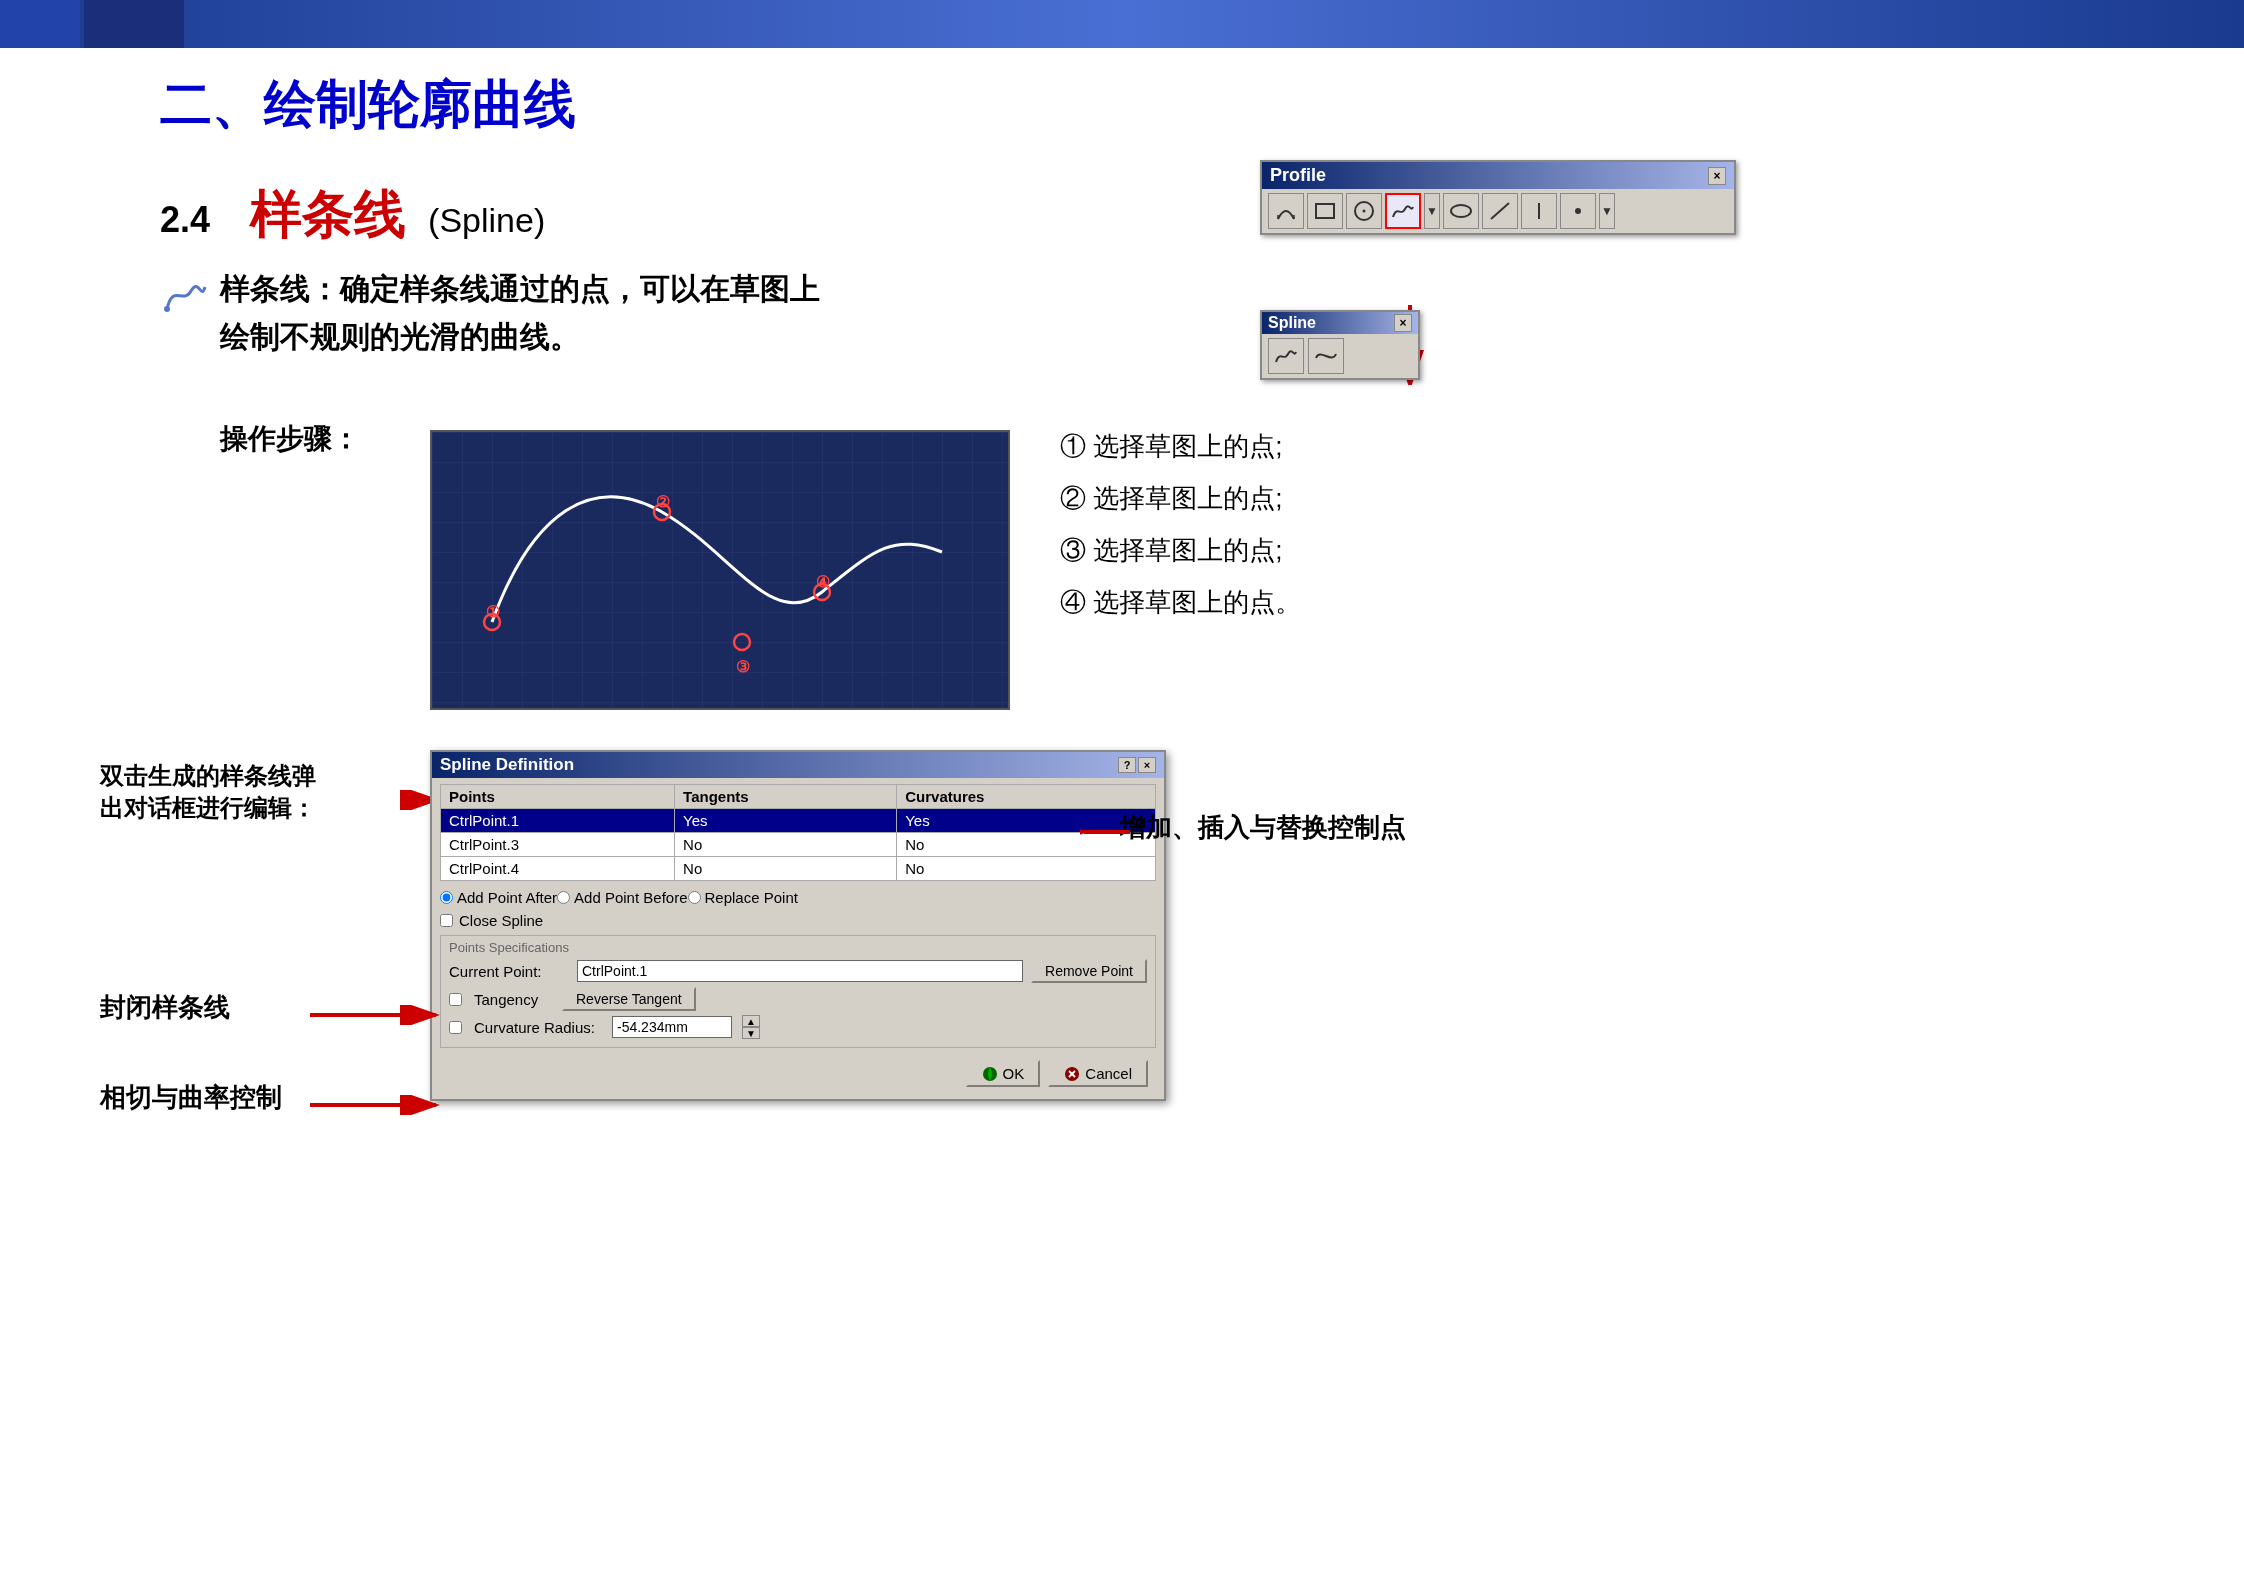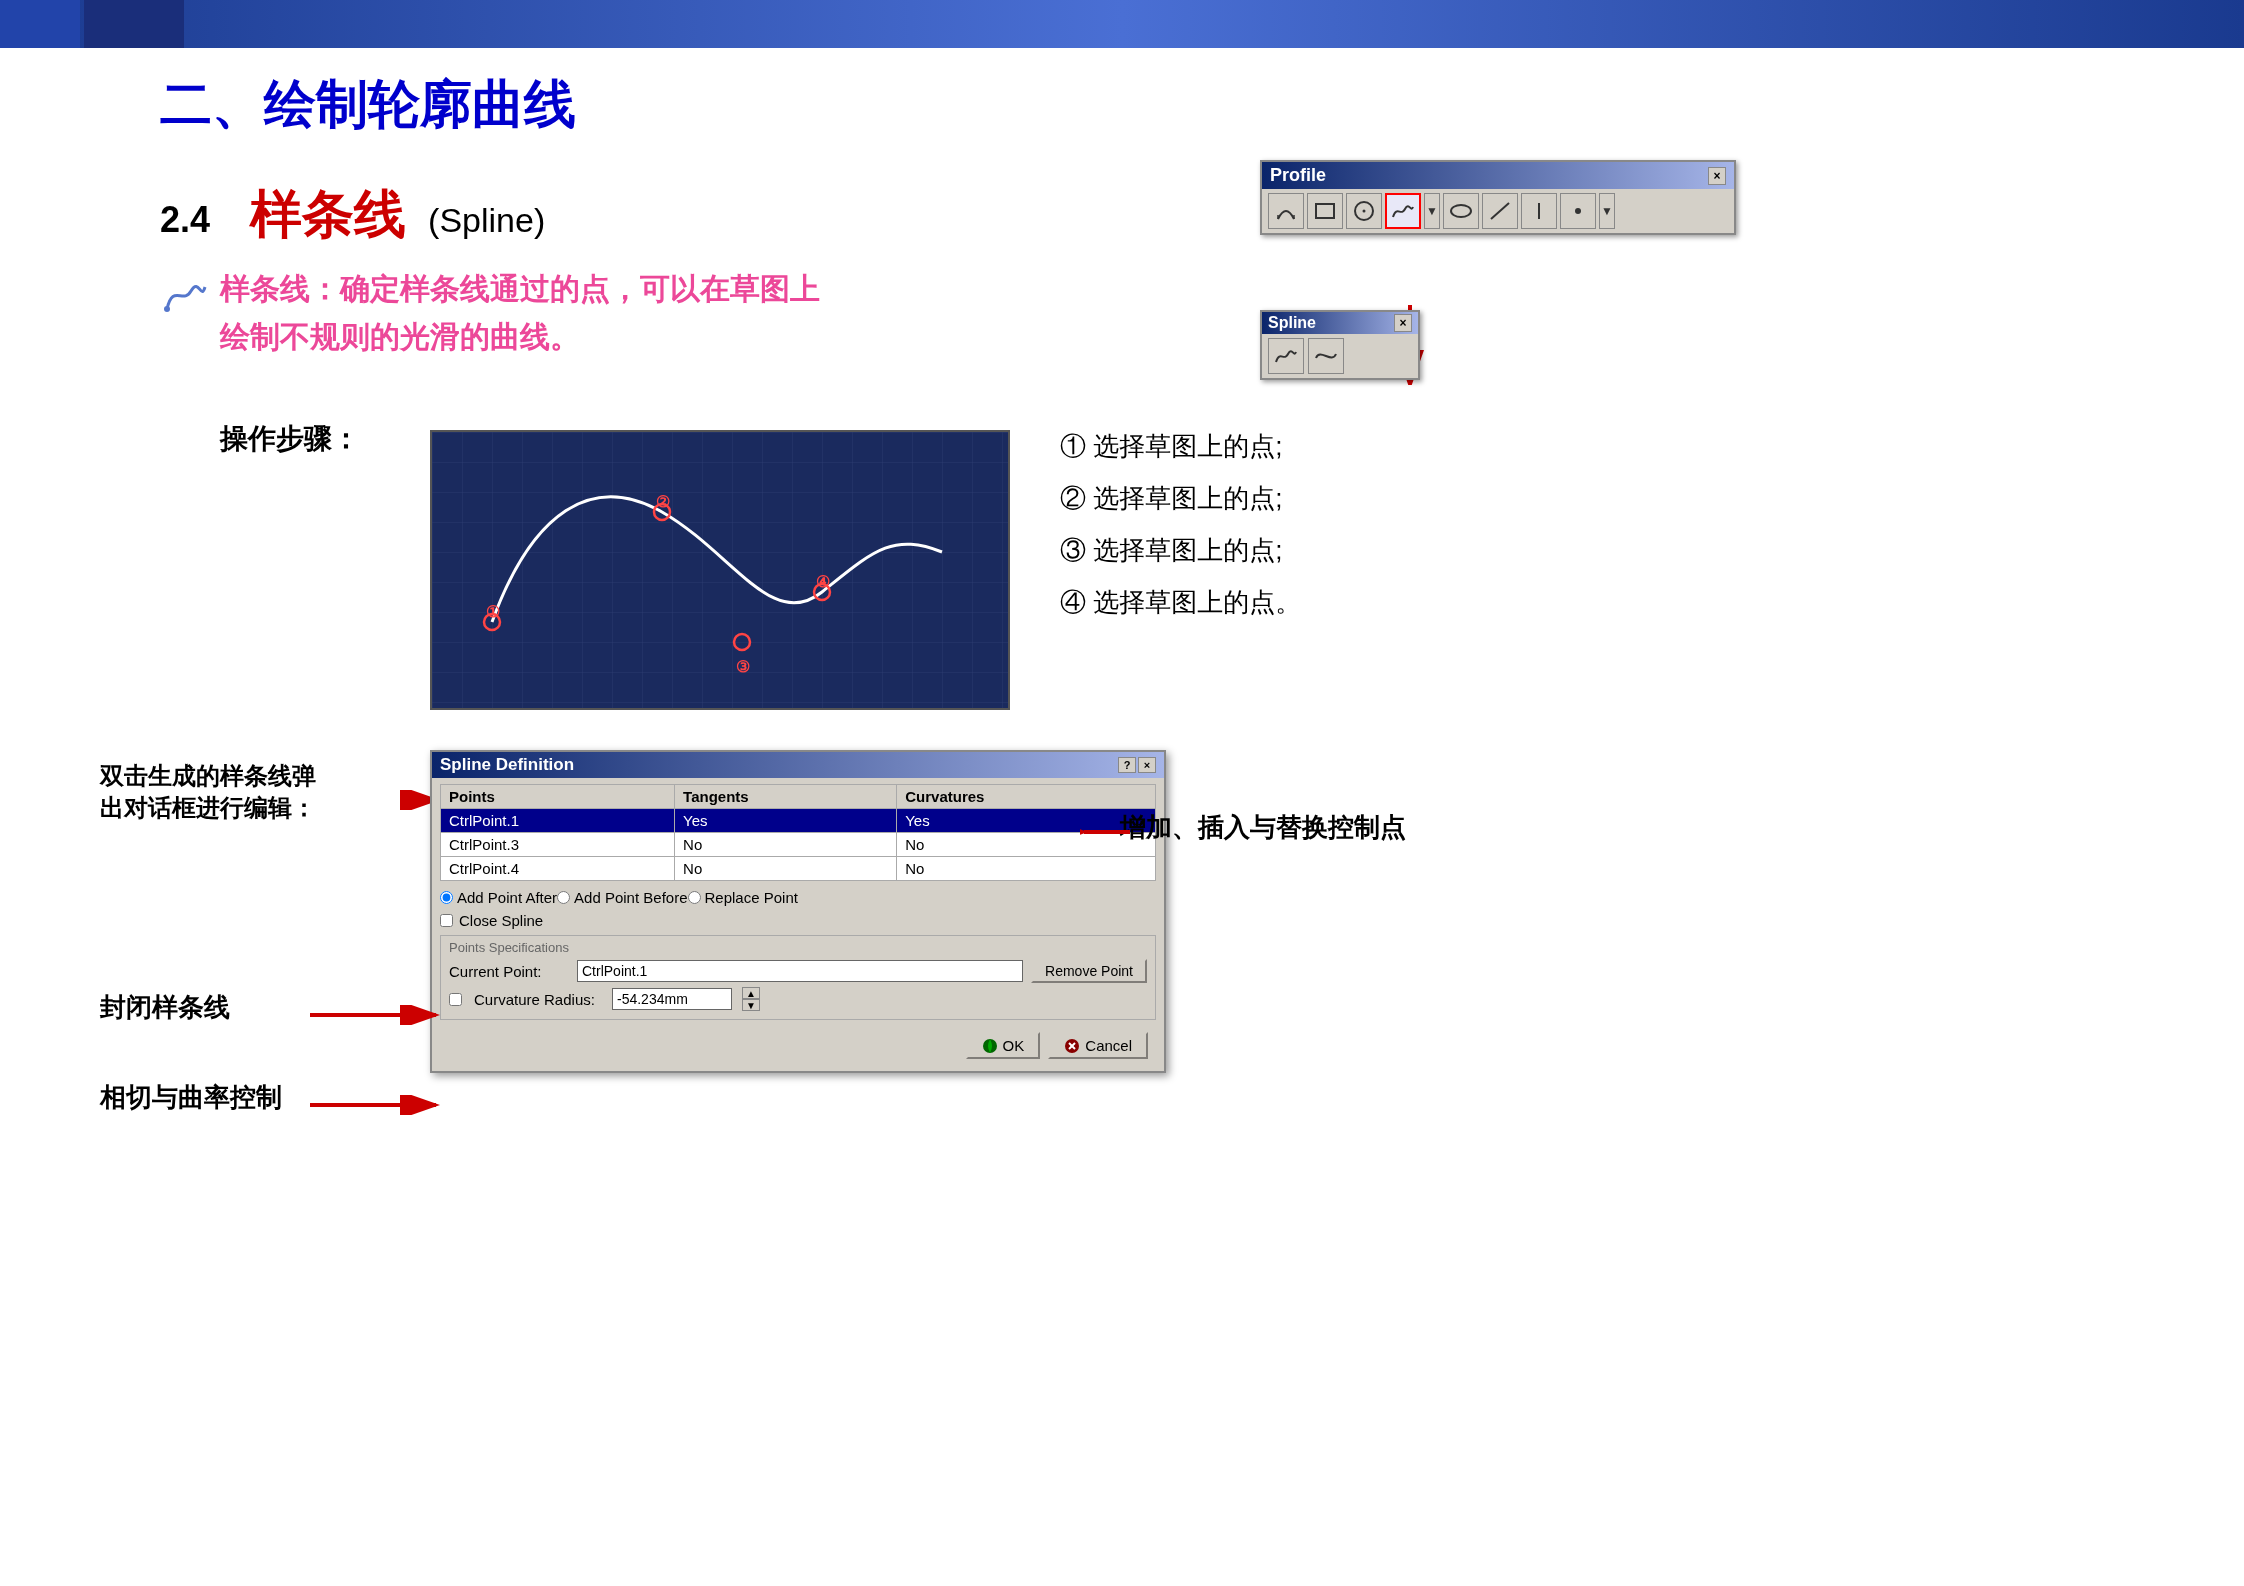--- a/index.html
+++ b/index.html
@@ -140,21 +140,21 @@
       top: 270px;
       left: 160px;
       width: 50px; height: 50px;
       display: flex; align-items: center; justify-content: center;
     }
     .desc-text {
       position: absolute;
       top: 265px;
       left: 220px;
       font-size: 30px;
-      color: #ec4899;
+      color: #000000;
       line-height: 1.6;
       font-family: 'SimHei', 'Microsoft YaHei', sans-serif;
       font-weight: bold;
     }
 
     
     .steps-label {
       position: absolute;
       top: 420px;
       left: 220px;
@@ -567,20 +567,25 @@
     </div>
 
     <div class="spline-def-group">
       <div class="spline-def-group-title" style="font-size:13px;color:#666;">Points Specifications</div>
       <div class="spline-def-row">
         <span class="spline-def-label">Current Point:</span>
         <input class="spline-def-input" type="text" value="CtrlPoint.1" style="">
         <button class="spline-def-btn">Remove Point</button>
       </div>
 
+      <div class="spline-def-row">
+        <input type="checkbox" style="margin-right: 4px;">
+        <span class="spline-def-label" style="min-width:80px;">Tangency</span>
+        <button class="spline-def-btn">Reverse Tangent</button>
+      </div>
 
       <div class="spline-def-row">
         <input type="checkbox" style="margin-right: 4px;">
         <span class="spline-def-label" style="min-width:130px;">Curvature Radius:</span>
         <input class="spline-def-input" type="text" value="-54.234mm" style="max-width: 120px;">
         <div style="display:flex;flex-direction:column;margin-left:2px;">
           <button style="font-size:10px;height:12px;padding:0 3px;border:1px solid #888;background:#d4d0c8;cursor:pointer;">▲</button>
           <button style="font-size:10px;height:12px;padding:0 3px;border:1px solid #888;background:#d4d0c8;cursor:pointer;">▼</button>
         </div>
       </div>

